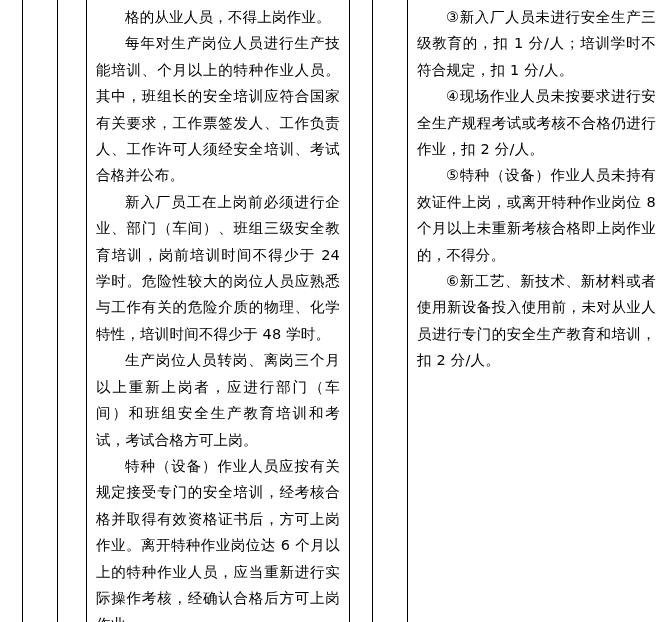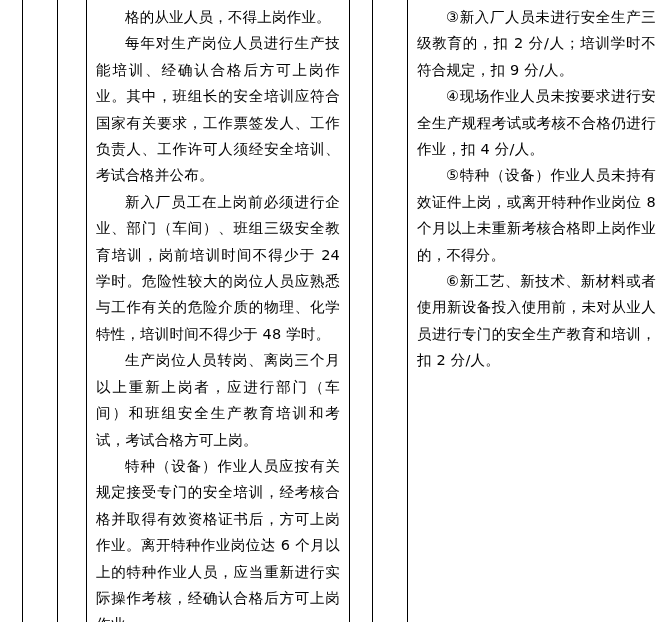--- a/index.html
+++ b/index.html
@@ -64,33 +64,33 @@
 <div class="page">
   <table class="doc-table">
     <tbody>
         <tr>
       <td class="col-a empty-cell"></td>
       <td class="col-b empty-cell"></td>
       <td class="col-c empty-cell"></td>
       <td class="col-d">
         <div class="cell-text">
           <p>格的从业人员，不得上岗作业。</p>
-          <p>每年对生产岗位人员进行生产技能培训、经确认合格后方可上岗作业。其中，班组长的安全培训应符合国家有关要求，工作票签发人、工作负责人、工作许可人须经安全培训、考试合格并公布。</p>
+          <p>每年对生产岗位人员进行生产技能培训、个月以上的特种作业人员。其中，班组长的安全培训应符合国家有关要求，工作票签发人、工作负责人、工作许可人须经安全培训、考试合格并公布。</p>
           <p>新入厂员工在上岗前必须进行企业、部门（车间）、班组三级安全教育培训，岗前培训时间不得少于 24 学时。危险性较大的岗位人员应熟悉与工作有关的危险介质的物理、化学特性，培训时间不得少于 48 学时。</p>
           <p>生产岗位人员转岗、离岗三个月以上重新上岗者，应进行部门（车间）和班组安全生产教育培训和考试，考试合格方可上岗。</p>
           <p>特种（设备）作业人员应按有关规定接受专门的安全培训，经考核合格并取得有效资格证书后，方可上岗作业。离开特种作业岗位达 6 个月以上的特种作业人员，应当重新进行实际操作考核，经确认合格后方可上岗作业。</p>
 
         </div>
       </td>
       <td class="col-e empty-cell"></td>
       <td class="col-f empty-cell"></td>
       <td class="col-g">
         <div class="cell-text">
-          <p>③新入厂人员未进行安全生产三级教育的，扣 2 分/人；培训学时不符合规定，扣 9 分/人。</p>
-          <p>④现场作业人员未按要求进行安全生产规程考试或考核不合格仍进行作业，扣 4 分/人。</p>
+          <p>③新入厂人员未进行安全生产三级教育的，扣 1 分/人；培训学时不符合规定，扣 1 分/人。</p>
+          <p>④现场作业人员未按要求进行安全生产规程考试或考核不合格仍进行作业，扣 2 分/人。</p>
           <p>⑤特种（设备）作业人员未持有效证件上岗，或离开特种作业岗位 8 个月以上未重新考核合格即上岗作业的，不得分。</p>
           <p>⑥新工艺、新技术、新材料或者使用新设备投入使用前，未对从业人员进行专门的安全生产教育和培训，扣 2 分/人。</p>
         </div>
       </td>
     </tr>
   </tbody>
     </table>
 </div>
 
 </body></html>

